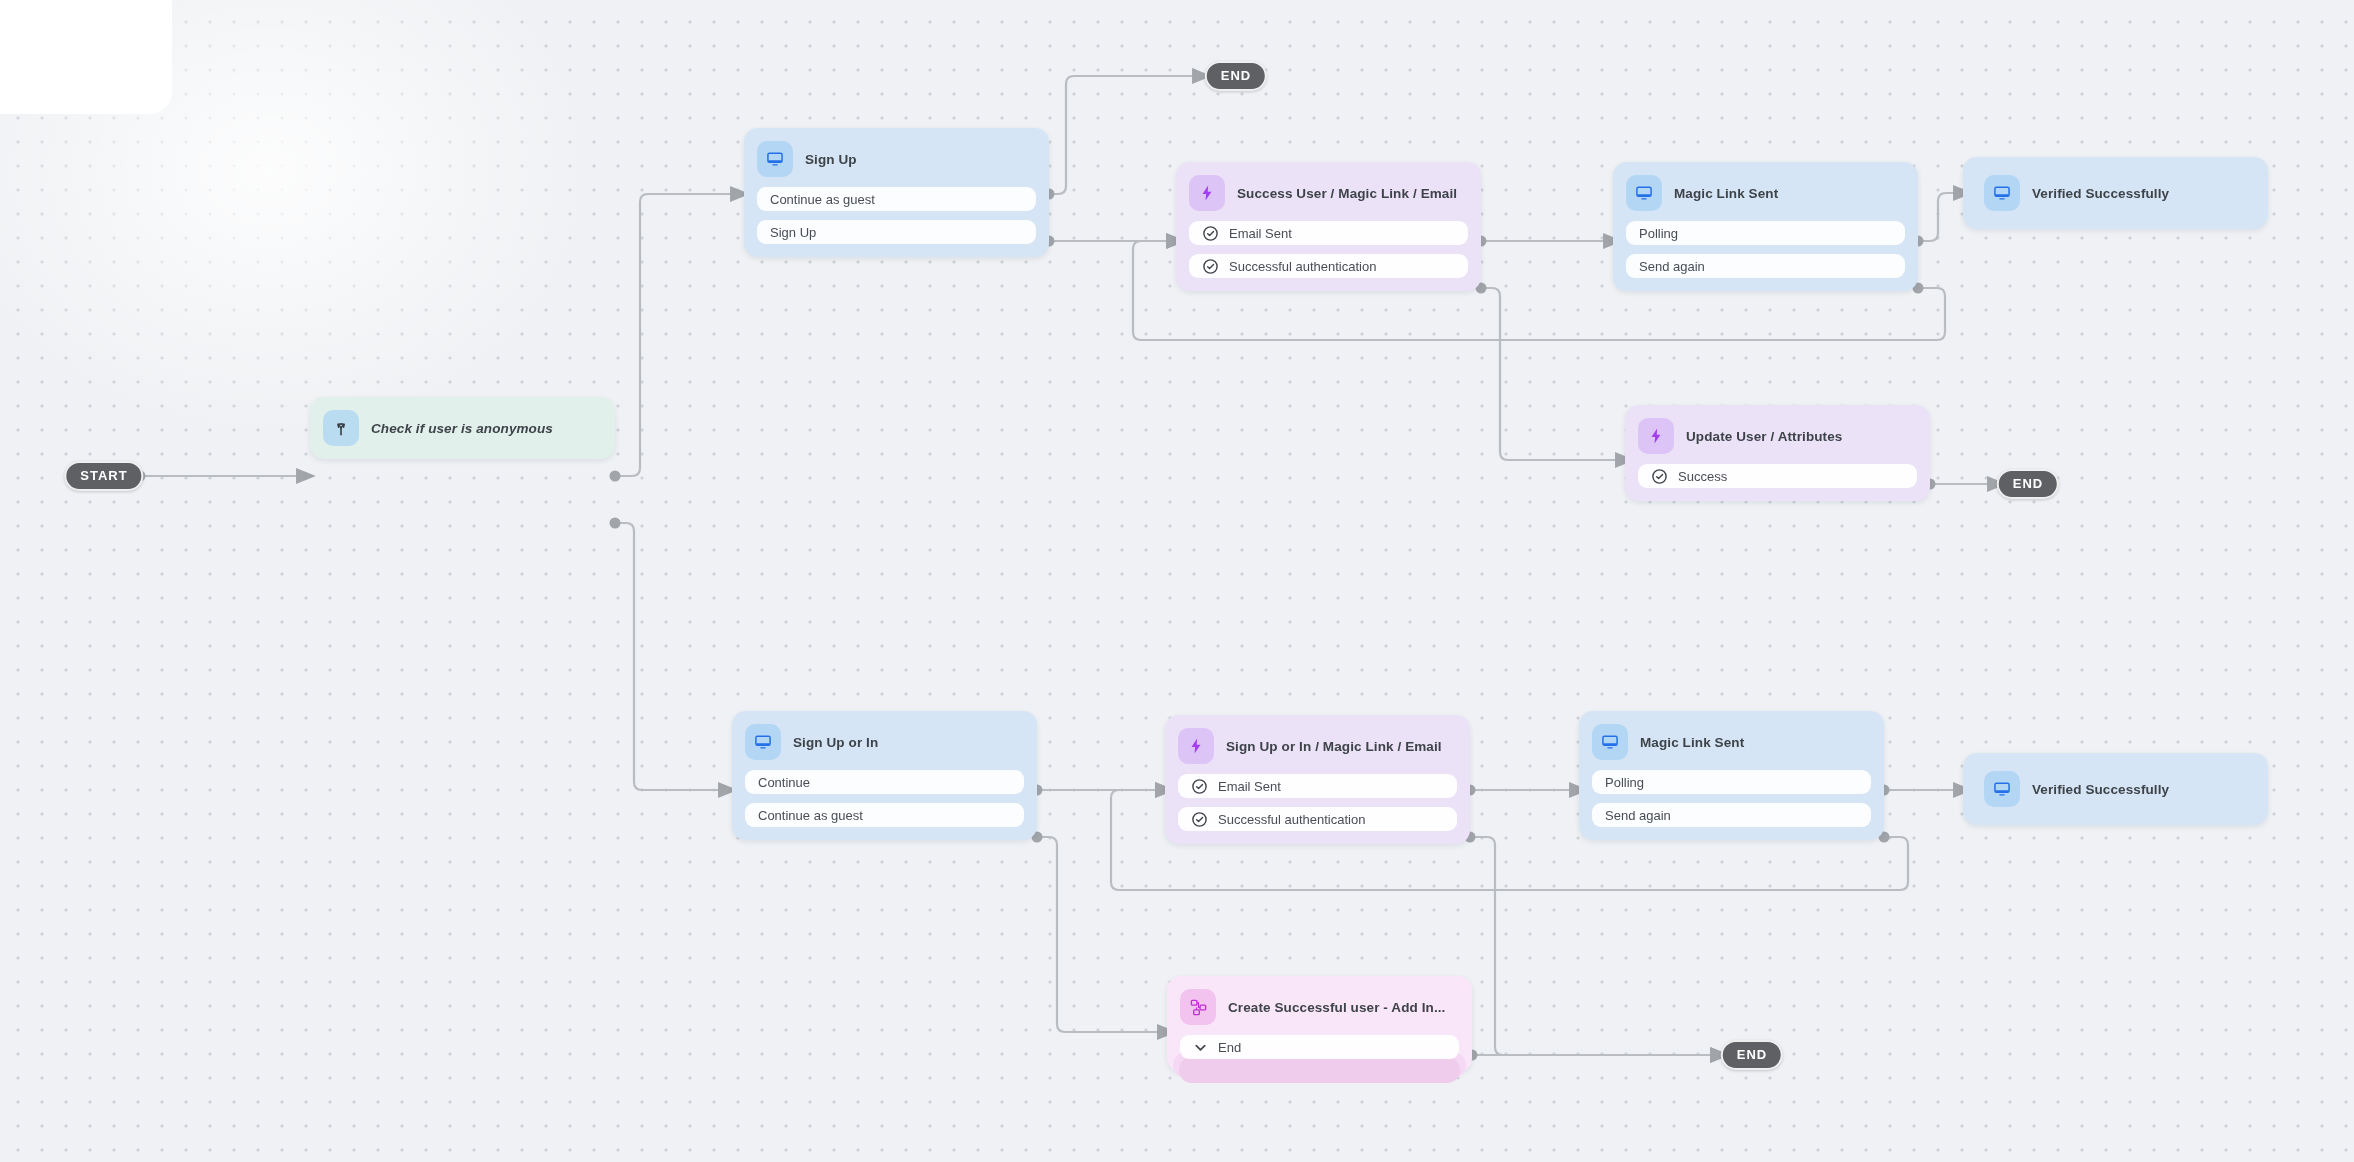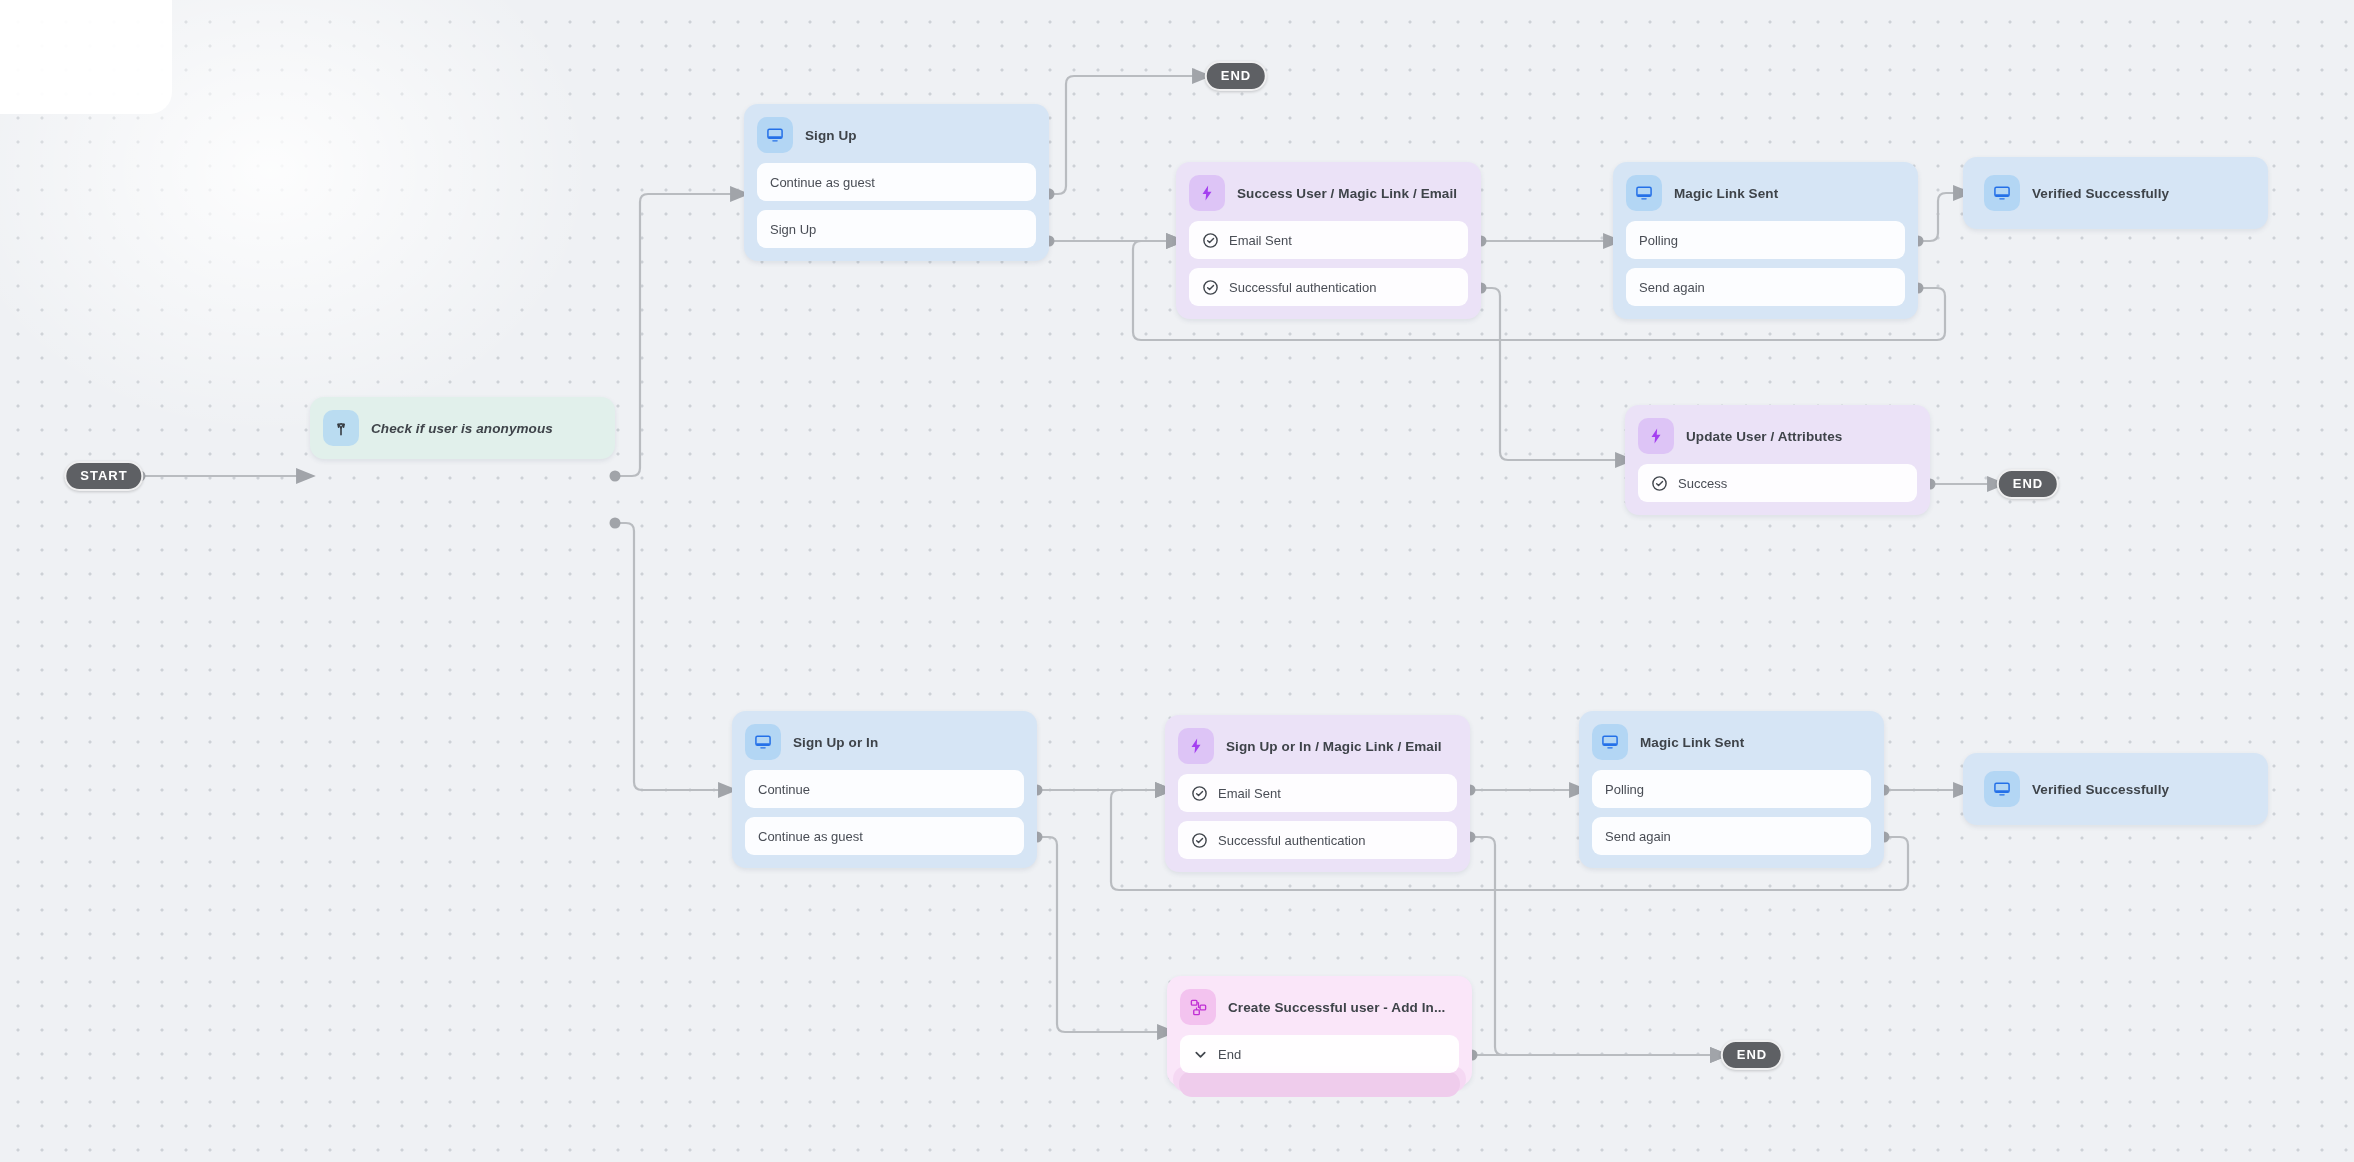--- a/index.html
+++ b/index.html
@@ -29,21 +29,21 @@
   .node__header { display:flex; align-items:center; gap:12px; height:36px; }
   .chip { flex:0 0 36px; width:36px; height:36px; border-radius:10px;
     display:flex; align-items:center; justify-content:center; }
   .chip--screen { background:#b3d6f4; }
   .chip--condition { background:#badcf1; }
   .chip--action { background:#ddc4f6; }
   .chip--subflow { background:#f3c3ef; }
   .node__title { font-size:13.5px; font-weight:700; color:#3e4349; letter-spacing:.1px;
     white-space:nowrap; overflow:hidden; text-overflow:ellipsis; flex:1 1 auto; }
   .rows { margin-top:10px; }
-  .row { height:38px; border-radius:9px; background:rgba(255,255,255,.93);
+  .row { height:24px; border-radius:9px; background:rgba(255,255,255,.93);
     display:flex; align-items:center; gap:10px; padding:0 13px; margin-top:9px;
     font-size:13px; color:#494d55; }
   .row:first-child { margin-top:0; }
   .row__icon { display:flex; align-items:center; }
   .node--headeronly { padding:18px 21px; }
   .node--stack::before, .node--stack::after { content:""; position:absolute; z-index:-1;
     border-radius:14px; }
   .node--stack::before { left:6px; right:6px; bottom:-6px; height:26px; background:#f5d8f3; }
   .node--stack::after  { left:12px; right:12px; bottom:-11px; height:26px; background:#efccec; }
 
@@ -116,21 +116,21 @@
         <svg width="20" height="20" viewBox="0 0 24 24">
             <path d="M12 20 L12 13 Q12 10.5 8.8 7.8 M12 13 Q12 10.5 15.2 7.8" fill="none" stroke="#363b41" stroke-width="1.9" stroke-linecap="round"></path>
             <path d="M8.6 11 L8.4 7.4 L12 7.6" fill="none" stroke="#363b41" stroke-width="1.9" stroke-linecap="round" stroke-linejoin="round" transform="rotate(-8 8.4 7.4)"></path>
             <path d="M12.2 7.6 L15.8 7.4 L15.6 11" fill="none" stroke="#363b41" stroke-width="1.9" stroke-linecap="round" stroke-linejoin="round" transform="rotate(8 15.8 7.4)"></path>
           </svg>
       </span>
       <span class="node__title">Check if user is anonymous</span>
     </div>
   </div>
 
-  <div class="node node--screen" style="left:744px;top:104px;">
+  <div class="node node--screen" style="left:744px;top:128px;">
     <div class="node__header">
       <span class="chip chip--screen">
         <svg width="20" height="20" viewBox="0 0 24 24">
             <rect x="3.5" y="5" width="17" height="11" rx="1.8" fill="none" stroke="#2470e8" stroke-width="1.8"></rect>
             <path d="M4 13.4 H20 V14.2 A1.8 1.8 0 0 1 18.2 16 H5.8 A1.8 1.8 0 0 1 4 14.2 Z" fill="#2470e8"></path>
             <path d="M9.5 19 H14.5" stroke="#2470e8" stroke-width="1.7" stroke-linecap="round"></path>
           </svg>
       </span>
       <span class="node__title">Sign Up</span>
     </div>

